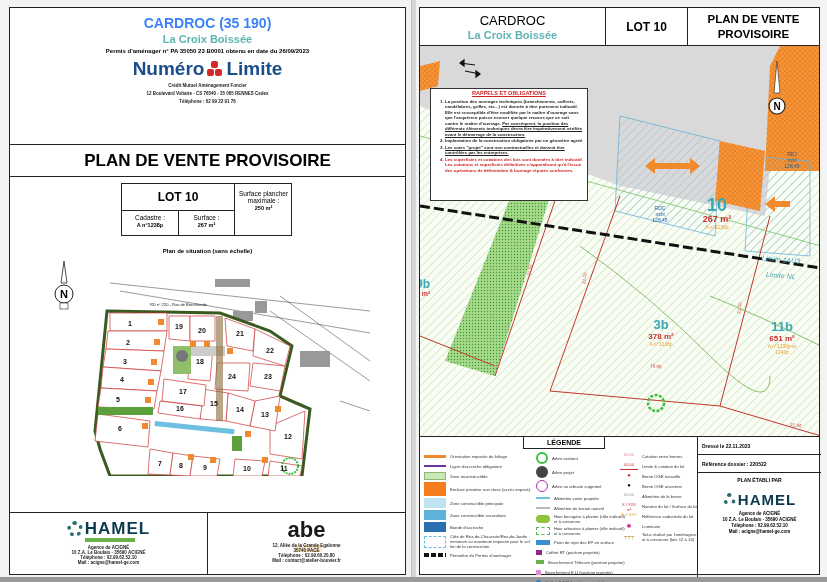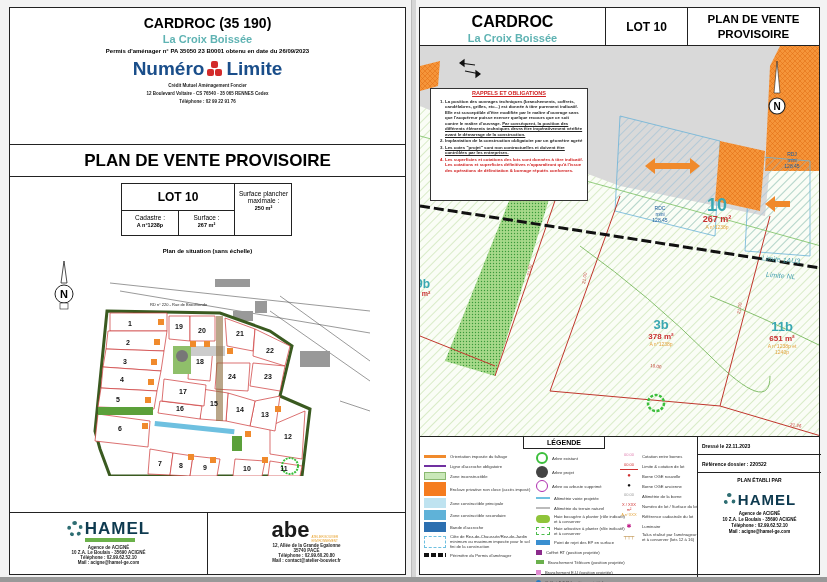--- a/index.html
+++ b/index.html
@@ -5,21 +5,21 @@
   * { box-sizing: border-box; margin: 0; padding: 0; }
   body { width: 827px; height: 582px; background: #f3f3f3; font-family: "Liberation Sans", sans-serif; position: relative; overflow: hidden; }
   .page { position: absolute; background: #fff; border: 1px solid #222; }
   #left { left: 9px; top: 7px; width: 397px; height: 568px; }
   #right { left: 419px; top: 7px; width: 401px; height: 568px; }
   .divider { position: absolute; left: 411px; top: 0; width: 5px; height: 582px; background: #d6d6d6; border-left: 1px solid #bbb; }
   .bottom-strip { position: absolute; left: 0; bottom: 0; width: 827px; height: 5px; background: #999; }
 
   
   .l-header { position: absolute; left: 0; top: 0; width: 100%; height: 137px; text-align: center; border-bottom: 1px solid #222; }
-  .l-title { font-weight: bold; font-size: 14px; margin-top: 7px; color: #000000; }
+  .l-title { font-weight: bold; font-size: 14px; margin-top: 7px; color: #3b82f6; }
   .l-sub { font-weight: bold; font-size: 11px; color: #5fb3b3; margin-top: 2px; }
   .l-permis { font-weight: bold; font-size: 6px; margin-top: 3px; }
   .cm-logo { margin-top: 4px; font-weight: bold; font-size: 19px; color: #1a4e8a; display: flex; justify-content: center; align-items: center; gap: 3px; }
   .cm-mark { display: inline-block; width: 16px; height: 16px; position: relative; }
   .cm-mark i { position: absolute; width: 7px; height: 7px; background: #d32b2b; border-radius: 2px; }
   .cm-amen { font-size: 12px; color: #1a4e8a; margin-top: 0px; }
   .cm-small { font-size: 4.5px; font-weight: bold; margin-top: 3px; color: #222; }
   .l-plan { position: absolute; left: 0; top: 137px; width: 100%; height: 32px; border-bottom: 1px solid #222; text-align: center; font-weight: bold; font-size: 17px; line-height: 32px; }
   .lot-table { position: absolute; left: 111px; top: 175px; width: 171px; height: 53px; border: 1px solid #222; }
   .lot-table .lt-lot { position: absolute; left: 0; top: 0; width: 113px; height: 27px; border-right: 1px solid #222; border-bottom: 1px solid #222; font-weight: bold; font-size: 12px; text-align: center; line-height: 27px; }
@@ -28,29 +28,29 @@
   .lot-table .lt-max { position: absolute; left: 113px; top: 0; width: 57px; height: 52px; text-align: center; font-size: 6.5px; padding-top: 6px; }
   .lot-table b { font-size: 5.5px; display: block; margin-top: 1px; }
   .sit-label { position: absolute; left: 0; top: 240px; width: 100%; text-align: center; font-weight: bold; font-size: 6px; }
   .map-left { position: absolute; left: 30px; top: 253px; width: 340px; height: 215px; }
   .l-footer { position: absolute; left: 0; top: 504px; width: 100%; height: 63px; border-top: 1px solid #222; display: flex; }
   .l-footer .f-cell { flex: 1; text-align: center; font-size: 4.5px; font-weight: bold; padding-top: 4px; color: #222; }
   .l-footer .f-cell + .f-cell { border-left: 1px solid #222; }
   .hamel-logo { font-weight: 900; font-size: 17px; color: #0e3a4f; letter-spacing: 1px; display: inline-flex; align-items: center; gap: 2px; height: 24px; }
   .hamel-c { display: inline-block; width: 16px; height: 16px; border-radius: 50%; border: 4px dotted #2f6e73; }
   .hamel-tag { display: block; font-size: 4px; background: #6bb14a; color: #fff; width: 50px; margin: -3px auto 3px 75px; height: 4px; }
-  .abe-logo { display: inline-flex; align-items: flex-end; gap: 2px; height: 26px; font-size: 22px; font-weight: bold; color: #1a1a1a; }
+  .abe-logo { display: inline-flex; align-items: flex-end; gap: 2px; height: 26px; font-size: 22px; font-weight: bold; color: #1a1a1a; flex-direction: column; }
   .abe-logo span { font-size: 3px; color: #e7a12b; font-weight: normal; width: 30px; text-align: left; }
 
   
   .r-header { position: absolute; left: 0; top: 0; width: 100%; height: 38px; border-bottom: 1px solid #222; display: flex; }
   .r-header > div { border-right: 1px solid #222; text-align: center; }
   .r-header > div:last-child { border-right: none; }
   .r-h1 { width: 186px; padding-top: 5px; }
-  .r-h1 .t { font-weight: bold; font-size: 16px; }
+  .r-h1 .t { font-weight: normal; font-size: 13px; }
   .r-h1 .s { font-size: 11px; color: #5fb3b3; font-weight: bold; margin-top: 1px; }
   .r-h2 { width: 82px; font-weight: bold; font-size: 12px; line-height: 38px; }
   .r-h3 { flex: 1; font-weight: bold; font-size: 11.5px; padding-top: 4px; line-height: 15px; }
   .plan-area { position: absolute; left: 0; top: 38px; width: 100%; height: 390px; overflow: hidden; background: #fafdf6; }
   .rappels { position: absolute; left: 10px; top: 42px; width: 158px; height: 113px; background: #fff; border: 1px solid #333; padding: 2px 4px; font-size: 4.4px; font-weight: bold; color: #222; line-height: 5.5px; }
   .rappels h4 { color: #d12121; text-align: center; font-size: 5.5px; text-decoration: underline; margin-bottom: 2px; }
   .rappels ol { padding-left: 10px; }
   .rappels li { margin-bottom: 1px; }
   .rappels li.red { color: #d12121; }
   .rappels .u { text-decoration: underline; }

